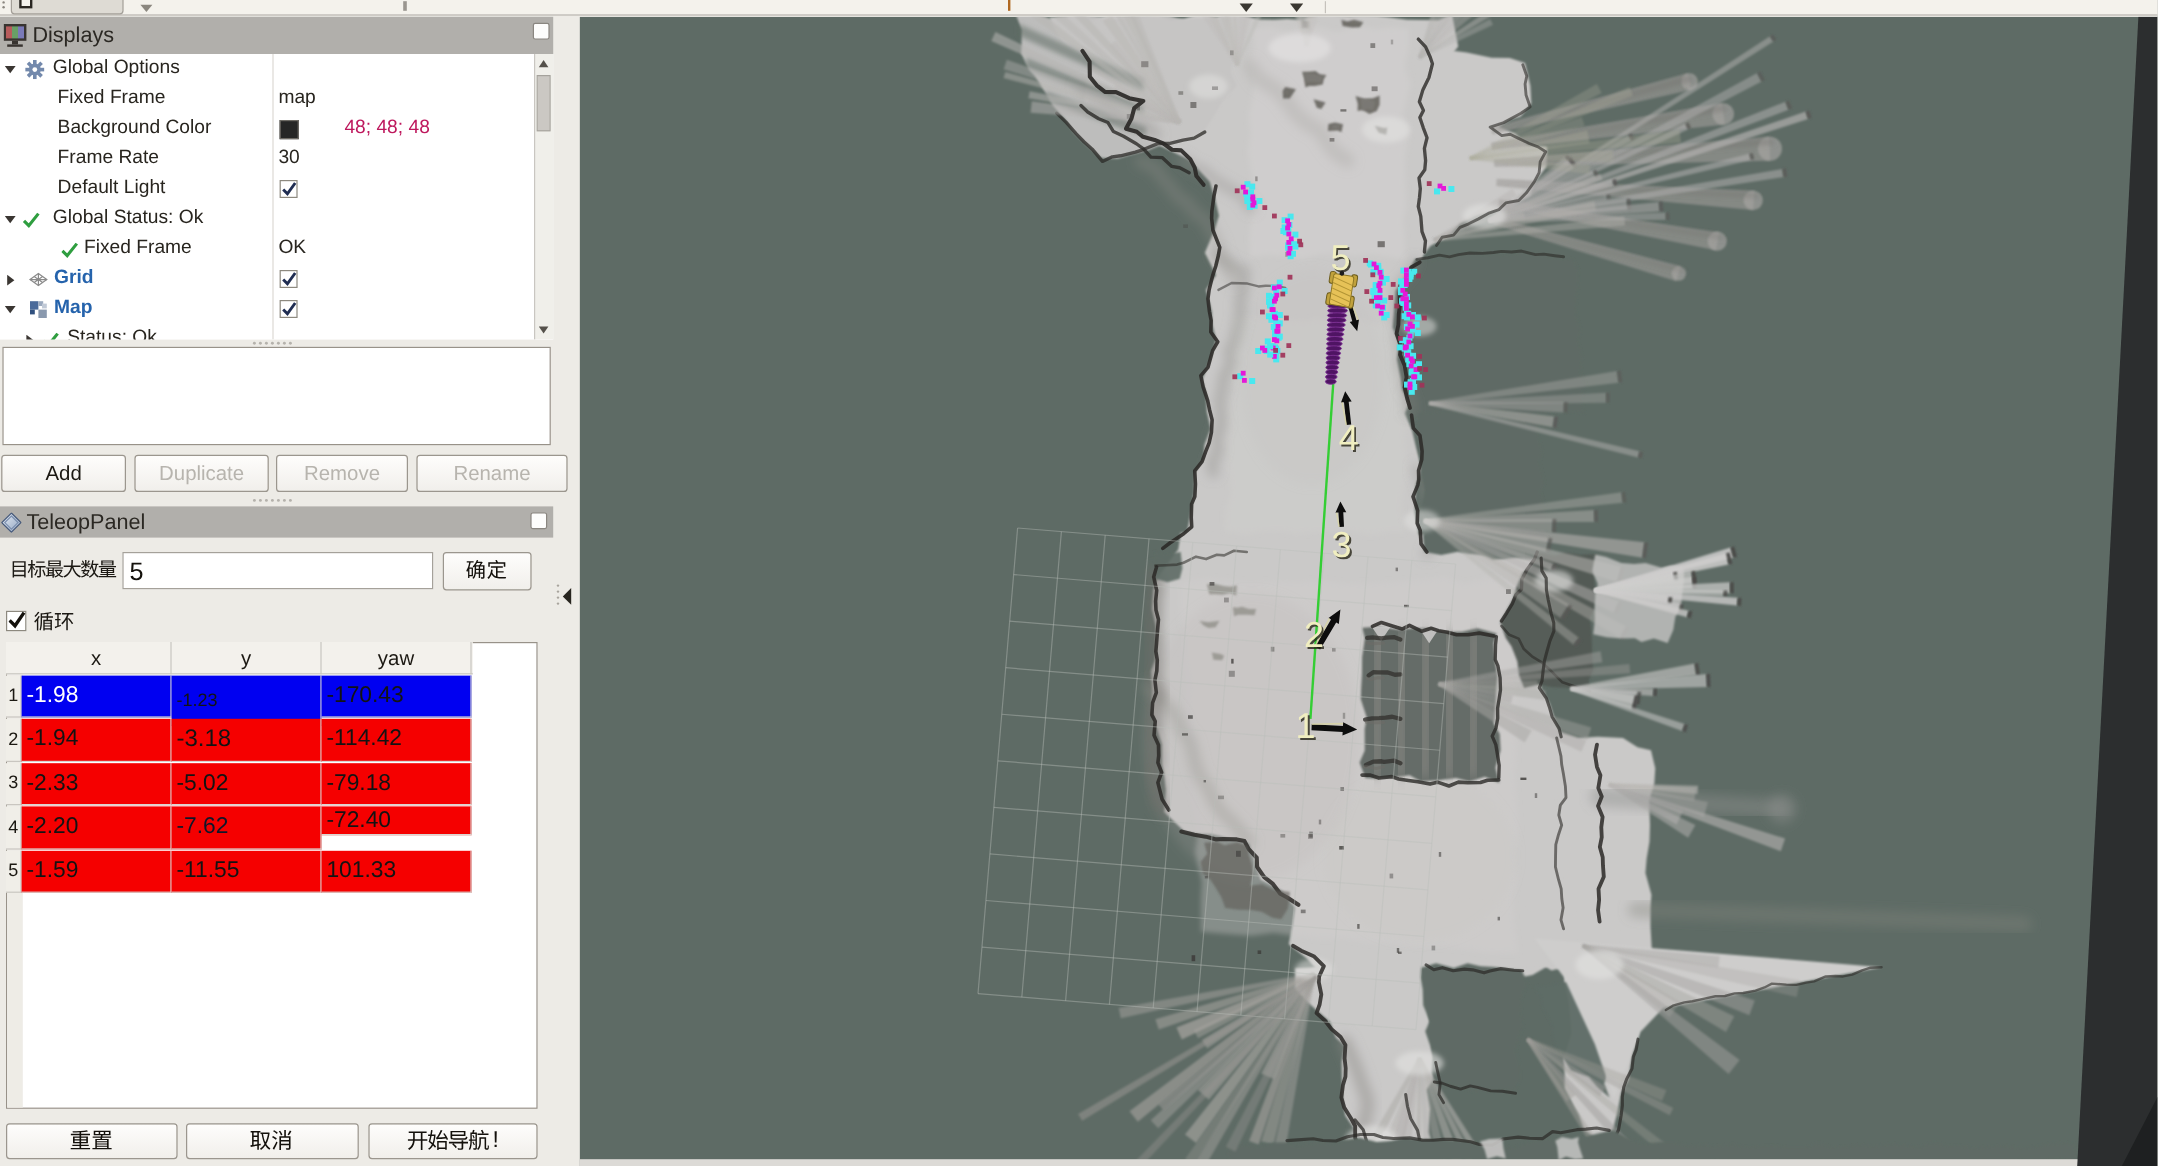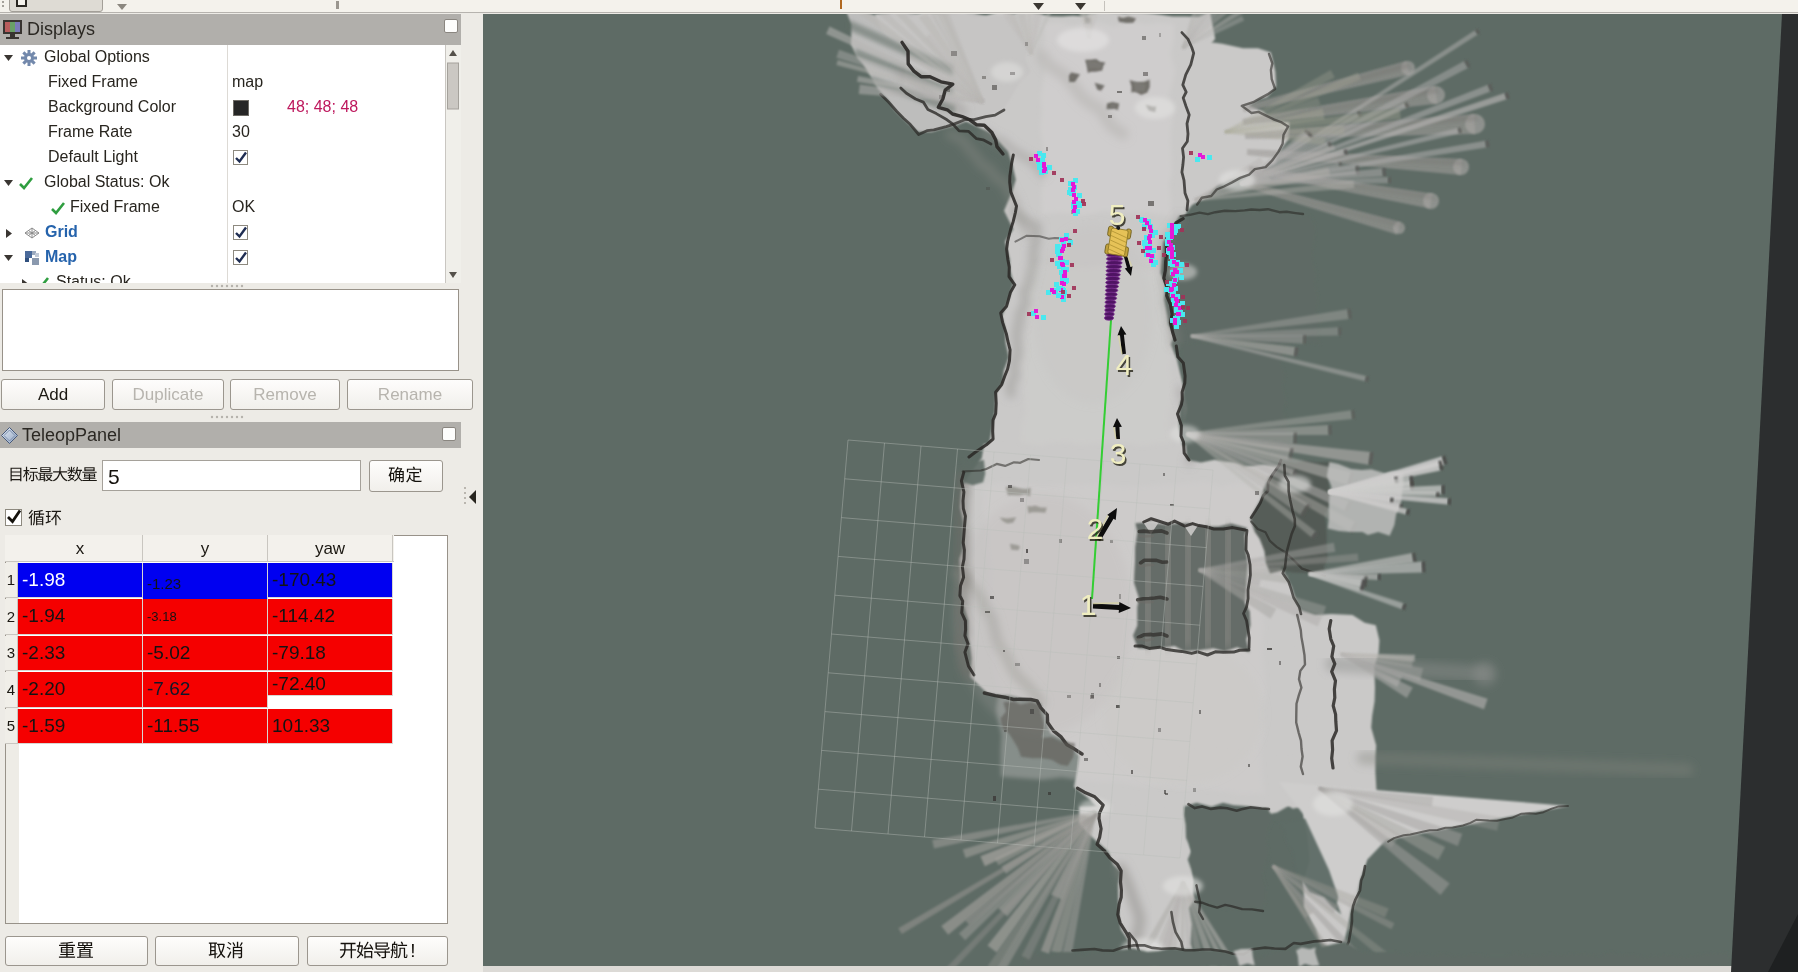--- a/index.html
+++ b/index.html
@@ -192,21 +192,21 @@
 <div class="abs" style="left:5px;top:535px;width:389px;height:27px;background:#f3f1ec;border-bottom:1px solid #c9c6c0"></div>
 <div class="abs" style="left:18px;top:535px;width:125px;height:27px;border-right:1px solid #c9c6c0;font-size:17px;color:#1b1812;display:flex;align-items:center;justify-content:center">x</div>
 <div class="abs" style="left:143px;top:535px;width:125px;height:27px;border-right:1px solid #c9c6c0;font-size:17px;color:#1b1812;display:flex;align-items:center;justify-content:center">y</div>
 <div class="abs" style="left:268px;top:535px;width:125px;height:27px;border-right:1px solid #c9c6c0;font-size:17px;color:#1b1812;display:flex;align-items:center;justify-content:center">yaw</div>
 <div class="abs" style="left:5px;top:562.5px;width:13px;height:35.5px;background:#f0eee8;border-right:1px solid #c9c6c0;border-bottom:1px solid #c9c6c0;font-size:15px;color:#1b1812;display:flex;align-items:center;justify-content:center">1</div>
 <div class="abs" style="left:18px;top:562.5px;width:125px;height:35.5px;background:#0000f1;border-right:1px solid #d8d6d2;border-bottom:1px solid #d8d6d2;font-size:19px;color:#ffffff;display:flex;align-items:center;padding-left:4px">-1.98</div>
 <div class="abs" style="left:143px;top:562.5px;width:125px;height:42px;background:#0000f1;border-right:1px solid #d8d6d2;border-bottom:1px solid #0f172a;font-size:15px;color:#131313;display:flex;align-items:center;padding-left:4px">-1.23</div>
 <div class="abs" style="left:268px;top:562.5px;width:125px;height:35.5px;background:#0000f1;border-right:1px solid #d8d6d2;border-bottom:1px solid #d8d6d2;font-size:19px;color:#131313;display:flex;align-items:center;padding-left:4px">-170.43</div>
 <div class="abs" style="left:5px;top:599.0px;width:13px;height:35.5px;background:#f0eee8;border-right:1px solid #c9c6c0;border-bottom:1px solid #c9c6c0;font-size:15px;color:#1b1812;display:flex;align-items:center;justify-content:center">2</div>
 <div class="abs" style="left:18px;top:599.0px;width:125px;height:35.5px;background:#f50000;border-right:1px solid #d8d6d2;border-bottom:1px solid #d8d6d2;font-size:19px;color:#131313;display:flex;align-items:center;padding-left:4px">-1.94</div>
-<div class="abs" style="left:143px;top:599.0px;width:125px;height:35.5px;background:#f50000;border-right:1px solid #d8d6d2;border-bottom:1px solid #d8d6d2;font-size:13px;color:#131313;display:flex;align-items:center;padding-left:4px">-3.18</div>
+<div class="abs" style="left:143px;top:599.0px;width:125px;height:35.5px;background:#f50000;border-right:1px solid #d8d6d2;border-bottom:1px solid #d8d6d2;font-size:20px;color:#131313;display:flex;align-items:center;padding-left:4px">-3.18</div>
 <div class="abs" style="left:268px;top:599.0px;width:125px;height:35.5px;background:#f50000;border-right:1px solid #d8d6d2;border-bottom:1px solid #d8d6d2;font-size:19px;color:#131313;display:flex;align-items:center;padding-left:4px">-114.42</div>
 <div class="abs" style="left:5px;top:635.5px;width:13px;height:35.5px;background:#f0eee8;border-right:1px solid #c9c6c0;border-bottom:1px solid #c9c6c0;font-size:15px;color:#1b1812;display:flex;align-items:center;justify-content:center">3</div>
 <div class="abs" style="left:18px;top:635.5px;width:125px;height:35.5px;background:#f50000;border-right:1px solid #d8d6d2;border-bottom:1px solid #d8d6d2;font-size:19px;color:#131313;display:flex;align-items:center;padding-left:4px">-2.33</div>
 <div class="abs" style="left:143px;top:635.5px;width:125px;height:35.5px;background:#f50000;border-right:1px solid #d8d6d2;border-bottom:1px solid #d8d6d2;font-size:19px;color:#131313;display:flex;align-items:center;padding-left:4px">-5.02</div>
 <div class="abs" style="left:268px;top:635.5px;width:125px;height:35.5px;background:#f50000;border-right:1px solid #d8d6d2;border-bottom:1px solid #d8d6d2;font-size:19px;color:#131313;display:flex;align-items:center;padding-left:4px">-79.18</div>
 <div class="abs" style="left:5px;top:672.0px;width:13px;height:35.5px;background:#f0eee8;border-right:1px solid #c9c6c0;border-bottom:1px solid #c9c6c0;font-size:15px;color:#1b1812;display:flex;align-items:center;justify-content:center">4</div>
 <div class="abs" style="left:18px;top:672.0px;width:125px;height:35.5px;background:#f50000;border-right:1px solid #d8d6d2;border-bottom:1px solid #d8d6d2;font-size:19px;color:#131313;display:flex;align-items:center;padding-left:4px">-2.20</div>
 <div class="abs" style="left:143px;top:672.0px;width:125px;height:35.5px;background:#f50000;border-right:1px solid #d8d6d2;border-bottom:1px solid #d8d6d2;font-size:19px;color:#0f172a;display:flex;align-items:center;padding-left:4px">-7.62</div>
 <div class="abs" style="left:268px;top:672.0px;width:125px;height:24px;background:#f50000;border-right:1px solid #d8d6d2;border-bottom:1px solid #d8d6d2;font-size:19px;color:#131313;display:flex;align-items:center;padding-left:4px">-72.40</div>
 <div class="abs" style="left:5px;top:708.5px;width:13px;height:35.5px;background:#f0eee8;border-right:1px solid #c9c6c0;border-bottom:1px solid #c9c6c0;font-size:15px;color:#1b1812;display:flex;align-items:center;justify-content:center">5</div>

